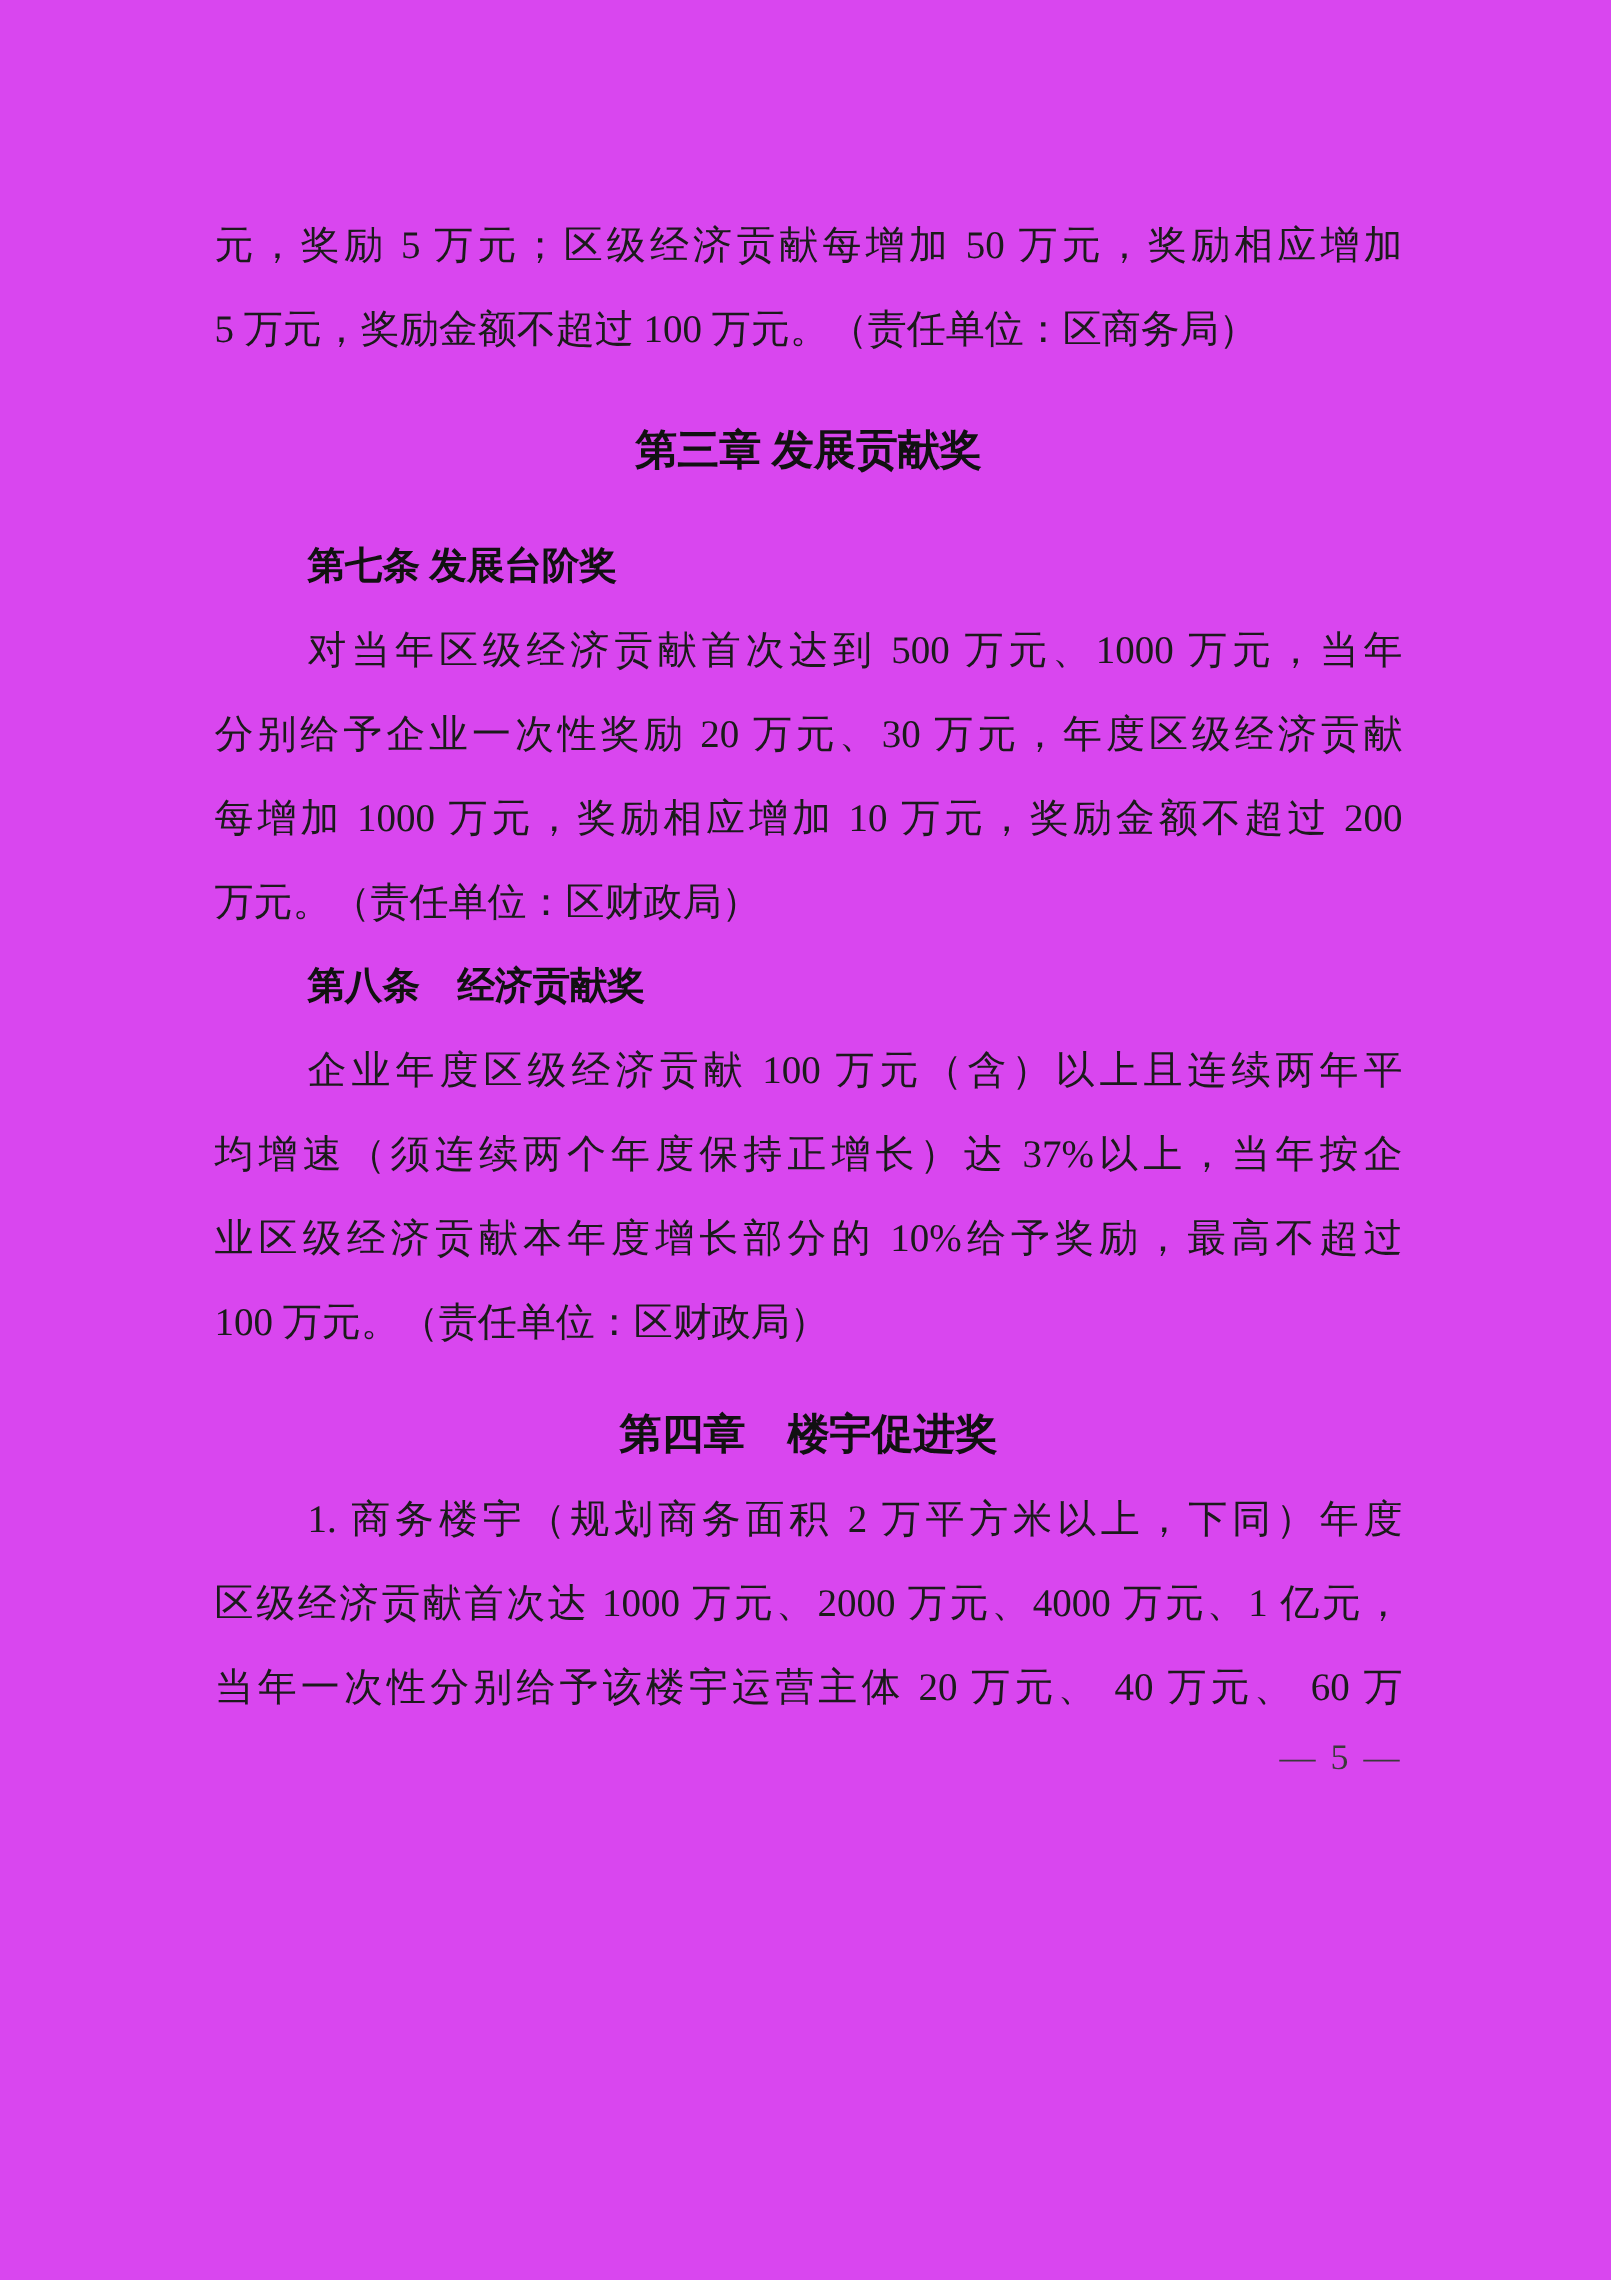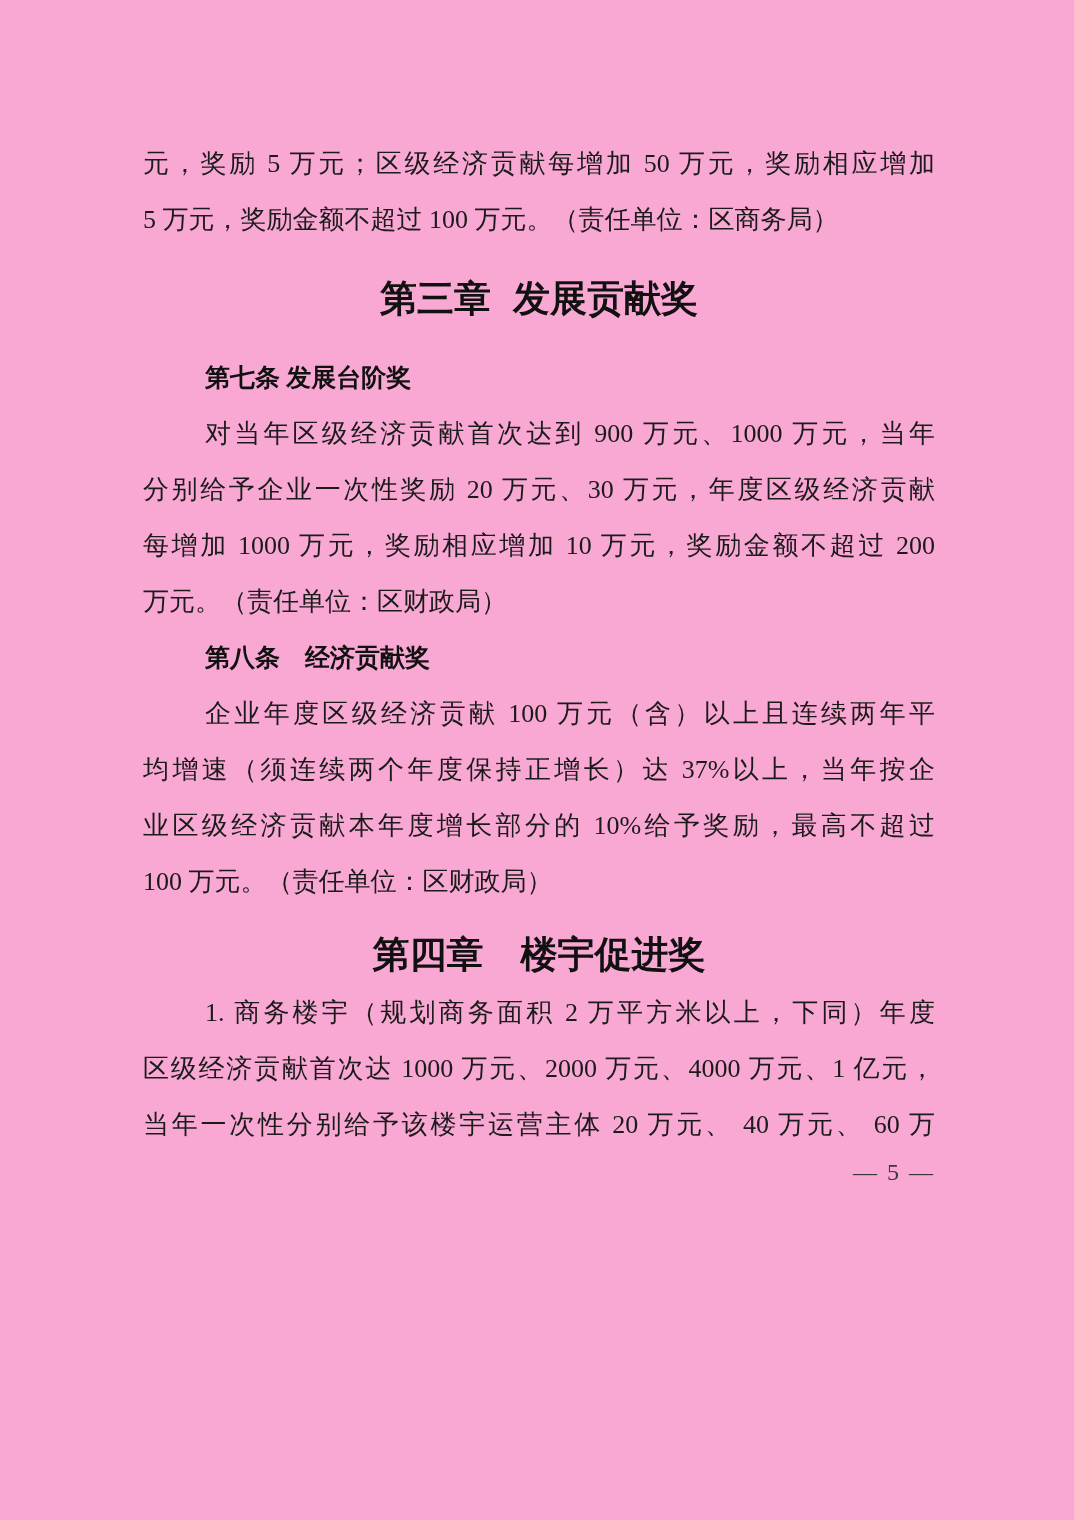--- a/index.html
+++ b/index.html
@@ -1,21 +1,21 @@
 <!DOCTYPE html>
 <html><head>
 <meta charset="utf-8">
 <style>
   html, body { margin: 0; padding: 0; background: #e8e8e8; }
   .page {
     position: relative;
     width: 1074px;
     height: 1520px;
     margin: 0 auto;
-    background: #f9a8d4;
+    background: #d946ef;
     color: #1b1b1b;
     overflow: hidden;
   }
   .content {
     position: absolute;
     left: 143px;
     top: 136px;
     width: 792px;
   }
   .ln {
@@ -31,22 +31,22 @@
   }
   .ln.full { text-align-last: justify; }
   .ln.indent { padding-left: 62px; }
   .chapter-heading {
     box-sizing: border-box;
     width: 792px;
     height: 56px;
     line-height: 56px;
     text-align: center;
     font-weight: bold;
-    font-size: 37px;
-    font-family: Liberation Mono, monospace;
+    font-size: 28px;
+    font-family: Liberation Serif, serif;
     color: #111111;
   }
   .chapter-heading.ch3 { margin-top: 25px; }
   .chapter-heading.ch4 { margin-top: 19px; }
   .article-title {
     box-sizing: border-box;
     width: 792px;
     height: 56px;
     line-height: 56px;
     padding-left: 62px;
@@ -76,21 +76,21 @@
 <div class="page">
   <div class="content">
 
     <div class="ln full">元，奖励 5 万元；区级经济贡献每增加 50 万元，奖励相应增加</div>
     <div class="ln">5 万元，奖励金额不超过 100 万元。（责任单位：区商务局）</div>
 
 
     <div class="chapter-heading ch3">第三章 发展贡献奖</div>
 
     <div class="article-title a7">第七条 发展台阶奖</div>
-    <div class="ln indent full">对当年区级经济贡献首次达到 900 万元、1000 万元，当年</div>
+    <div class="ln indent full">对当年区级经济贡献首次达到 500 万元、1000 万元，当年</div>
     <div class="ln full">分别给予企业一次性奖励 20 万元、30 万元，年度区级经济贡献</div>
     <div class="ln full">每增加 1000 万元，奖励相应增加 10 万元，奖励金额不超过 200</div>
     <div class="ln">万元。（责任单位：区财政局）</div>
 
     <div class="article-title">第八条　经济贡献奖</div>
     <div class="ln indent full">企业年度区级经济贡献 100 万元（含）以上且连续两年平</div>
     <div class="ln full">均增速（须连续两个年度保持正增长）达 37%以上，当年按企</div>
     <div class="ln full">业区级经济贡献本年度增长部分的 10%给予奖励，最高不超过</div>
     <div class="ln">100 万元。（责任单位：区财政局）</div>
 

